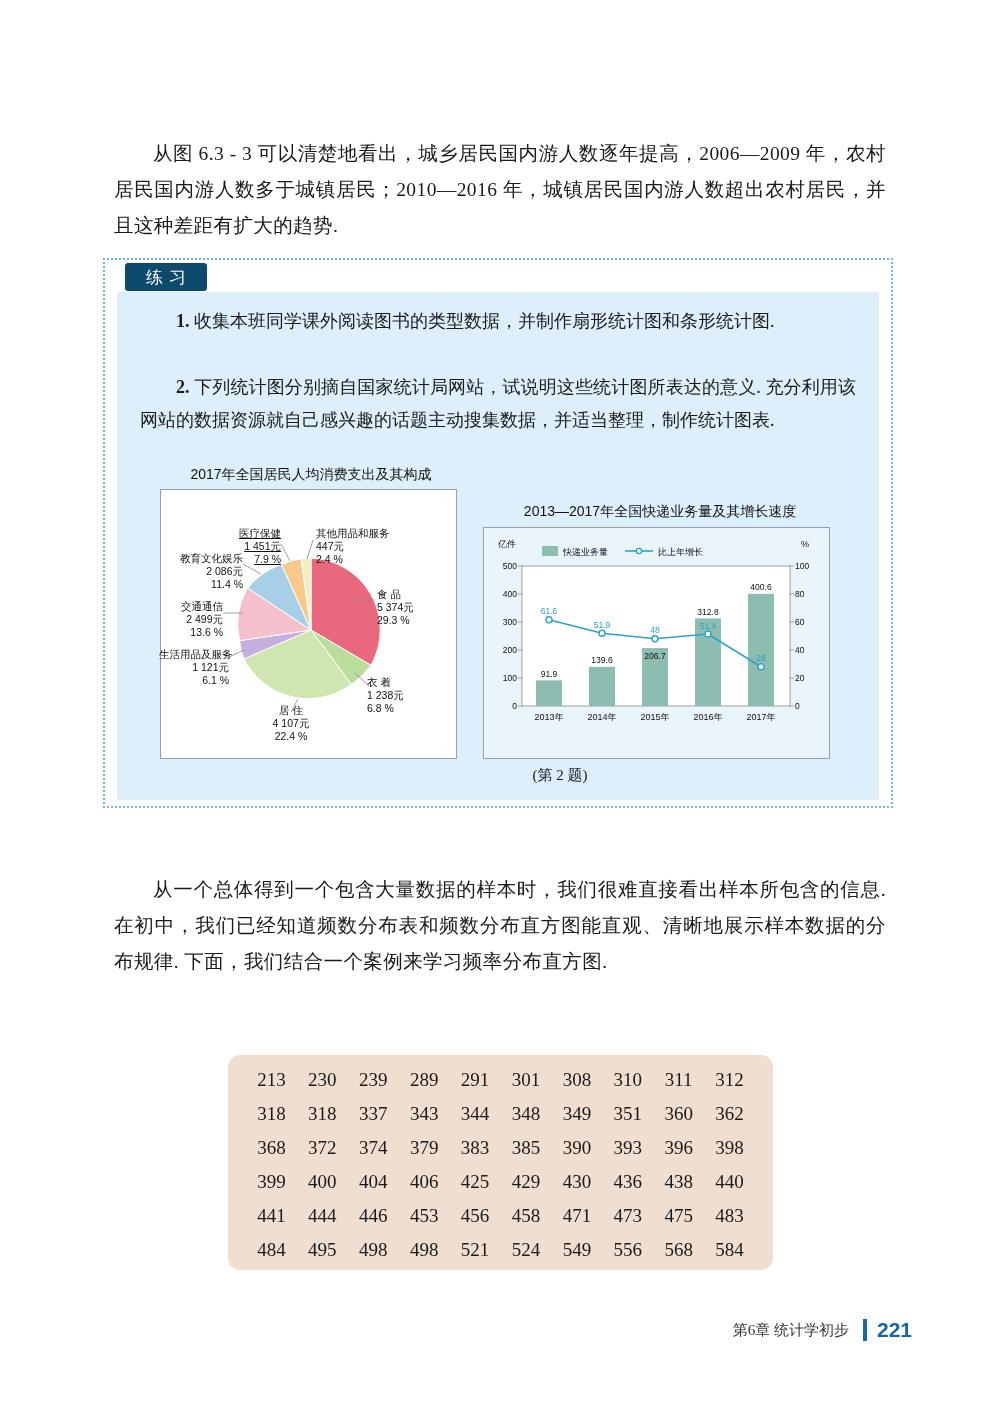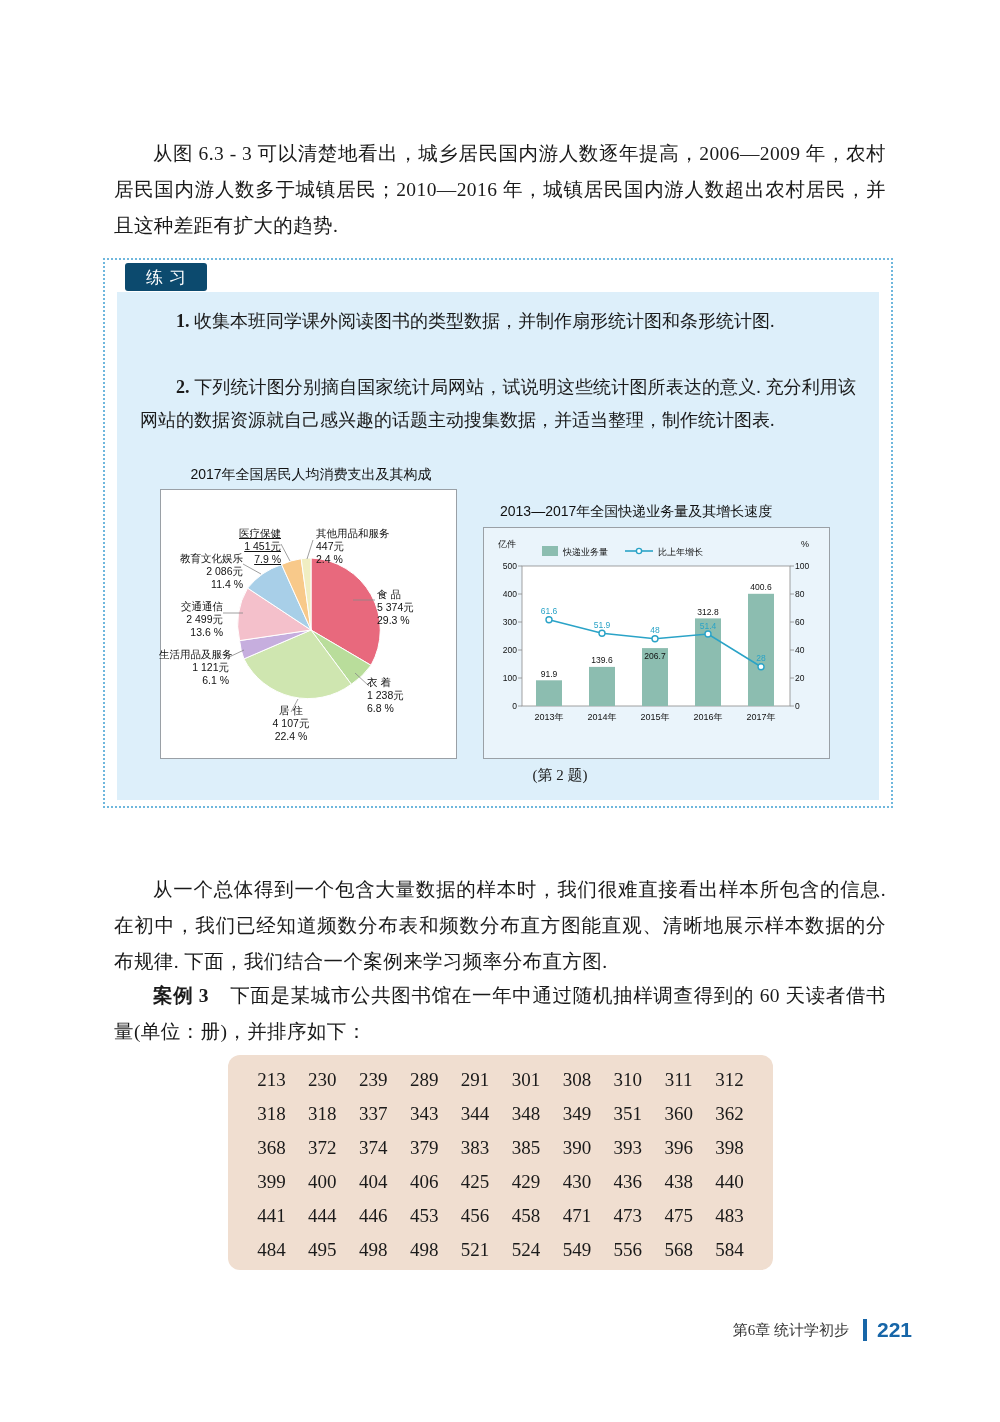--- a/index.html
+++ b/index.html
@@ -67,21 +67,21 @@
   }
 
   
   .bar-panel{
     position:absolute;left:483px;top:527px;width:345px;height:230px;
     background:#eaf4fb;border:1px solid #9aa0a6;
   }
   .bar-title{
     position:absolute;left:500px;top:503px;width:320px;
     font-size:14px;font-family:"Liberation Sans",sans-serif;
-    text-align:left;color:#111;
+    text-align:center;color:#111;
   }
   .bar-svg{position:absolute;left:0;top:0;}
   .q2-caption{
     position:absolute;left:460px;top:766px;width:200px;
     font-size:15px;text-align:center;
   }
 
   
   .data-box{
     position:absolute;left:228px;top:1055px;width:545px;height:215px;
@@ -277,24 +277,20 @@
       <text x="277" y="192" font-size="9" text-anchor="middle" font-family="Liberation Sans, sans-serif" fill="#111">2017年</text>
     </svg>
   </div>
 
   <div class="q2-caption">(第 2 题)</div>
 
   <div class="para" style="left:114px;top:872px;width:772px;">
     <span class="indent">从一个总体得到一个包含大量数据的样本时，我们很难直接看出样本所包含的信息. 在初中，我们已经知道频数分布表和频数分布直方图能直观、清晰地展示样本数据的分布规律. 下面，我们结合一个案例来学习频率分布直方图.</span>
   </div>
 
-  <div class="para" style="left:114px;top:978px;width:772px;">
-    <span style="margin-left:2em;font-weight:bold;">案例 3</span>
-    <span style="margin-left:0.8em;">下面是某城市公共图书馆在一年中通过随机抽样调查得到的 60 天读者借书量(单位：册)，并排序如下：</span>
-  </div>
 
   <div class="data-box" style="padding-top:8px;box-sizing:border-box;">
     <div class="data-row">
       <span class="data-cell">213</span>
       <span class="data-cell">230</span>
       <span class="data-cell">239</span>
       <span class="data-cell">289</span>
       <span class="data-cell">291</span>
       <span class="data-cell">301</span>
       <span class="data-cell">308</span>

